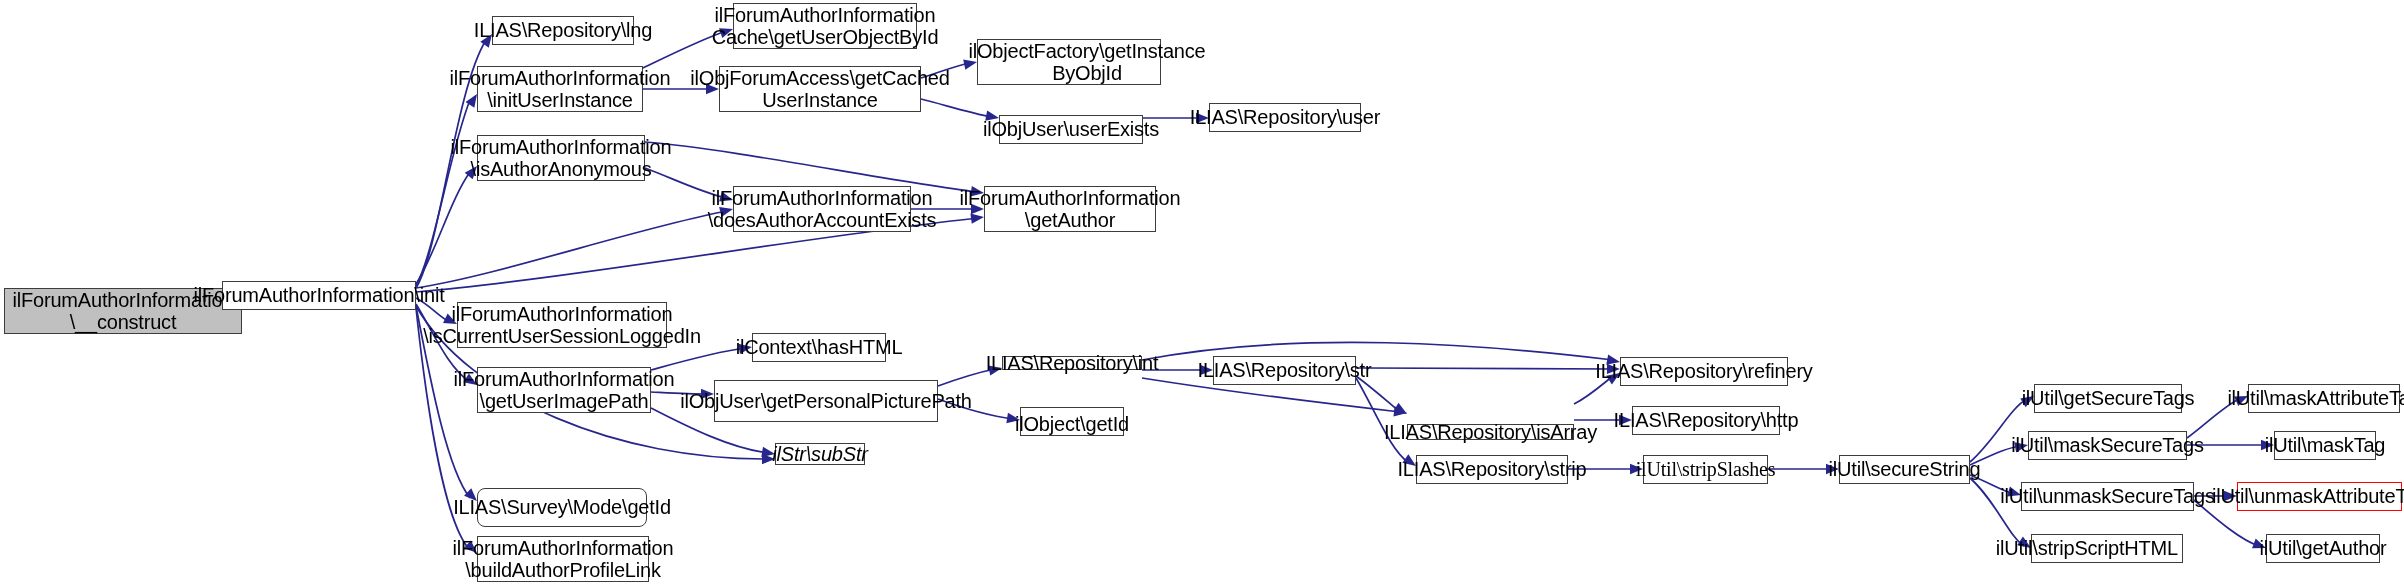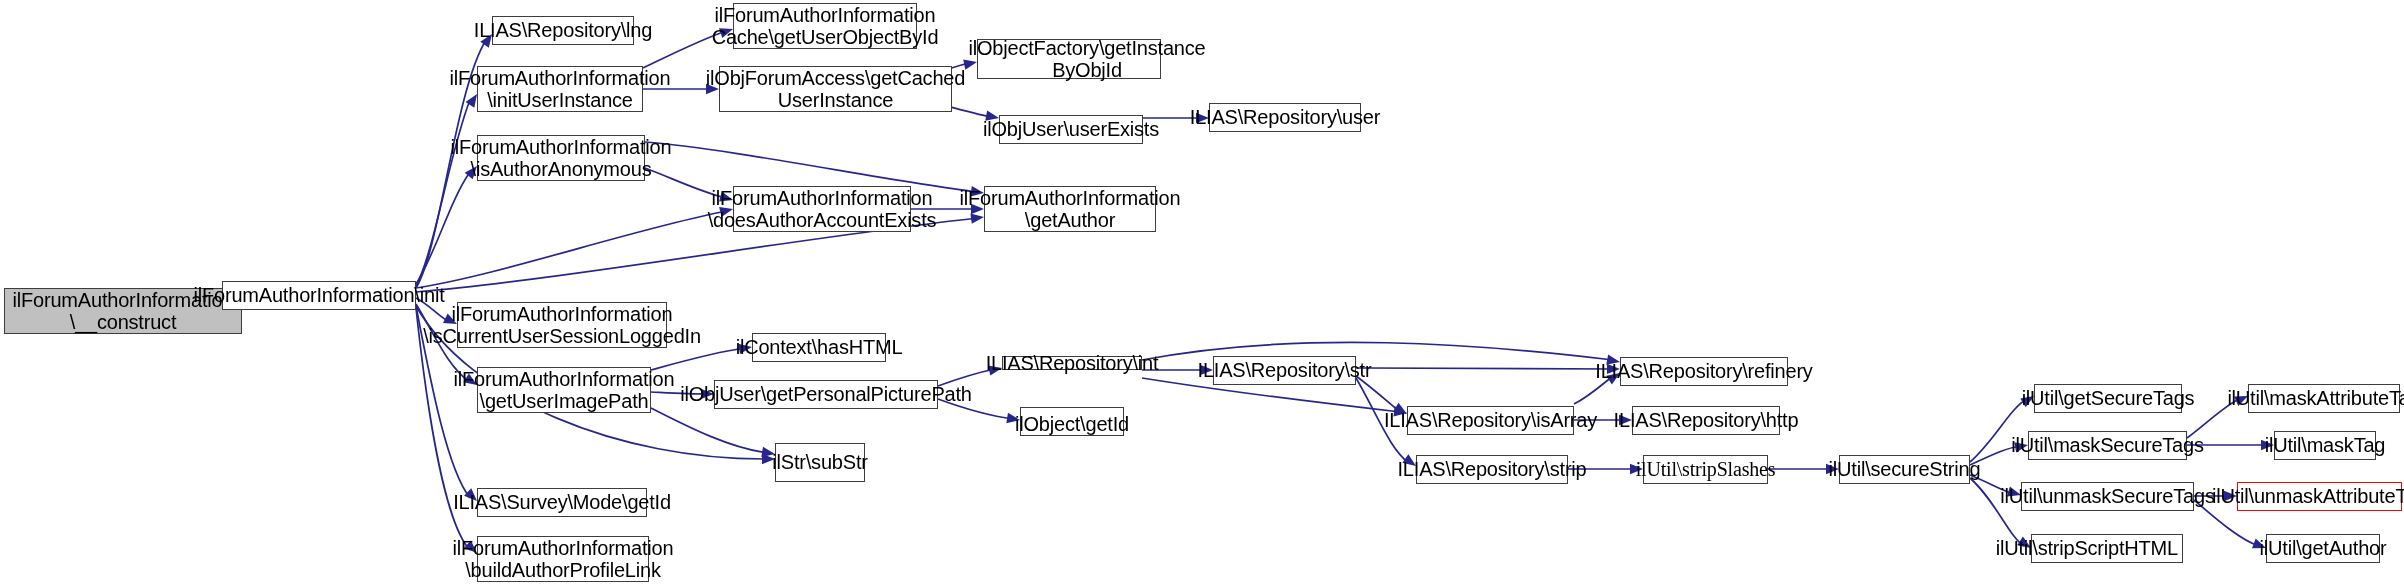--- a/index.html
+++ b/index.html
@@ -137,47 +137,47 @@
   </svg>
   <div id="node-layer">
       <div class="node root" style="left: 4px; top: 288px; width: 238px; height: 46px;"><span>ilForumAuthorInformation
 \__construct</span></div>
       <div class="node" style="left: 222px; top: 281px; width: 194px; height: 29px;"><span>ilForumAuthorInformation\init</span></div>
       <div class="node" style="left: 492px; top: 16px; width: 142px; height: 29px;"><span>ILIAS\Repository\lng</span></div>
       <div class="node" style="left: 477px; top: 66px; width: 166px; height: 46px;"><span>ilForumAuthorInformation
 \initUserInstance</span></div>
       <div class="node" style="left: 733px; top: 3px; width: 184px; height: 46px;"><span>ilForumAuthorInformation
 Cache\getUserObjectById</span></div>
-      <div class="node" style="left: 719px; top: 66px; width: 233px; height: 46px;"><span>ilObjForumAccess\getCached
+      <div class="node" style="left: 719px; top: 66px; width: 202px; height: 46px;"><span>ilObjForumAccess\getCached
 UserInstance</span></div>
-      <div class="node" style="left: 977px; top: 39px; width: 184px; height: 40px; padding-left: 40px;"><span>ilObjectFactory\getInstance
+      <div class="node" style="left: 977px; top: 39px; width: 184px; height: 46px; padding-left: 40px;"><span>ilObjectFactory\getInstance
 ByObjId</span></div>
       <div class="node" style="left: 999px; top: 103px; width: 144px; height: 29px; margin-top: 12px;"><span>ilObjUser\userExists</span></div>
       <div class="node" style="left: 1209px; top: 103px; width: 152px; height: 29px;"><span>ILIAS\Repository\user</span></div>
       <div class="node" style="left: 477px; top: 135px; width: 168px; height: 46px;"><span>ilForumAuthorInformation
 \isAuthorAnonymous</span></div>
       <div class="node" style="left: 733px; top: 186px; width: 178px; height: 46px;"><span>ilForumAuthorInformation
 \doesAuthorAccountExists</span></div>
       <div class="node" style="left: 984px; top: 186px; width: 172px; height: 46px;"><span>ilForumAuthorInformation
 \getAuthor</span></div>
       <div class="node" style="left: 457px; top: 302px; width: 210px; height: 46px;"><span>ilForumAuthorInformation
 \isCurrentUserSessionLoggedIn</span></div>
       <div class="node" style="left: 477px; top: 367px; width: 174px; height: 46px;"><span>ilForumAuthorInformation
 \getUserImagePath</span></div>
       <div class="node" style="left: 752px; top: 333px; width: 134px; height: 29px;"><span>ilContext\hasHTML</span></div>
-      <div class="node" style="left: 714px; top: 380px; width: 224px; height: 29px; text-align: right;"><span>ilObjUser\getPersonalPicturePath</span></div>
-      <div class="node" style="left: 775px; top: 443px; width: 90px; height: 39px;"><span>ilStr\subStr</span></div>
-      <div class="node" style="left: 477px; top: 488px; width: 170px; height: 29px;"><span>ILIAS\Survey\Mode\getId</span></div>
+      <div class="node" style="left: 714px; top: 380px; width: 224px; height: 42px; text-align: right;"><span>ilObjUser\getPersonalPicturePath</span></div>
+      <div class="node" style="left: 775px; top: 443px; width: 90px; height: 22px; font-style: italic;"><span>ilStr\subStr</span></div>
+      <div class="node" style="left: 477px; top: 488px; width: 170px; height: 39px; border-radius: 8px;"><span>ILIAS\Survey\Mode\getId</span></div>
       <div class="node" style="left: 477px; top: 536px; width: 172px; height: 46px;"><span>ilForumAuthorInformation
 \buildAuthorProfileLink</span></div>
       <div class="node" style="left: 1002px; top: 356px; width: 140px; height: 14px;"><span>ILIAS\Repository\int</span></div>
       <div class="node" style="left: 1020px; top: 407px; width: 104px; height: 29px; align-items: flex-end;"><span>ilObject\getId</span></div>
       <div class="node" style="left: 1213px; top: 356px; width: 143px; height: 29px;"><span>ILIAS\Repository\str</span></div>
       <div class="node" style="left: 1620px; top: 357px; width: 168px; height: 29px;"><span>ILIAS\Repository\refinery</span></div>
-      <div class="node" style="left: 1407px; top: 406px; width: 167px; height: 29px;"><span>ILIAS\Repository\isArray</span></div>
+      <div class="node" style="left: 1407px; top: 424px; width: 167px; height: 16px;"><span>ILIAS\Repository\isArray</span></div>
       <div class="node" style="left: 1632px; top: 406px; width: 148px; height: 29px;"><span>ILIAS\Repository\http</span></div>
       <div class="node" style="left: 1416px; top: 455px; width: 152px; height: 29px;"><span>ILIAS\Repository\strip</span></div>
       <div class="node" style="left: 1643px; top: 455px; width: 125px; height: 29px; font-family: Liberation Serif, serif;"><span>ilUtil\stripSlashes</span></div>
       <div class="node" style="left: 1839px; top: 455px; width: 131px; height: 29px;"><span>ilUtil\secureString</span></div>
       <div class="node" style="left: 2034px; top: 384px; width: 148px; height: 29px;"><span>ilUtil\getSecureTags</span></div>
       <div class="node" style="left: 2028px; top: 431px; width: 159px; height: 29px;"><span>ilUtil\maskSecureTags</span></div>
       <div class="node" style="left: 2021px; top: 482px; width: 173px; height: 29px;"><span>ilUtil\unmaskSecureTags</span></div>
       <div class="node" style="left: 2031px; top: 534px; width: 152px; height: 29px; justify-content: flex-end;"><span>ilUtil\stripScriptHTML</span></div>
       <div class="node" style="left: 2248px; top: 384px; width: 152px; height: 29px;"><span>ilUtil\maskAttributeTag</span></div>
       <div class="node" style="left: 2274px; top: 431px; width: 102px; height: 29px;"><span>ilUtil\maskTag</span></div>

